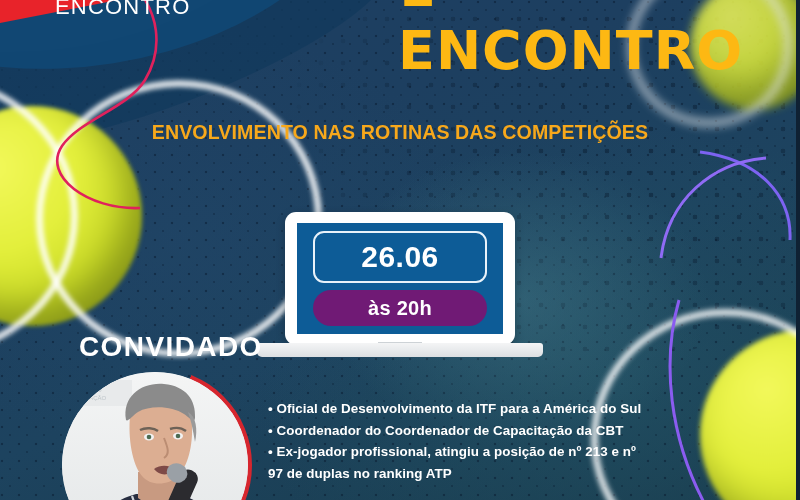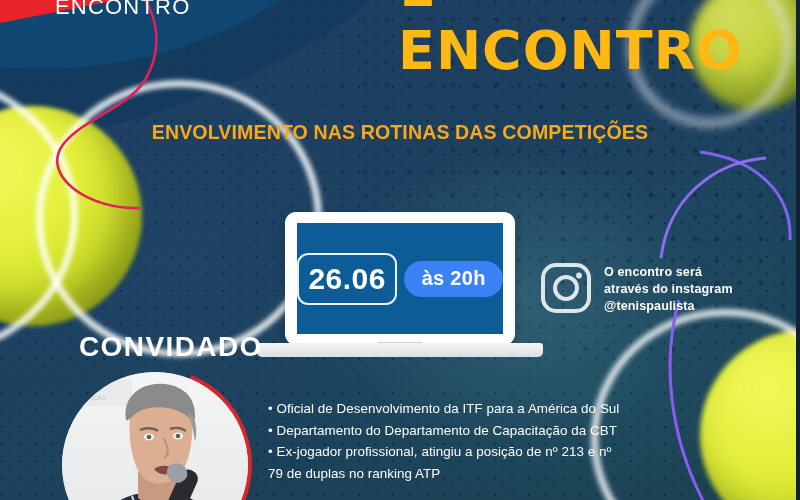--- a/index.html
+++ b/index.html
@@ -123,29 +123,29 @@
   
   .laptop{position:absolute;left:285px;top:212px;width:230px;height:148px;}
   .laptop-body{
     position:absolute;left:0;top:0;width:230px;height:133px;
     background:#ffffff;border-radius:11px;
     box-shadow:0 3px 10px rgba(0,0,0,.22);
   }
   .laptop-screen{
     position:absolute;left:12px;top:11px;width:206px;height:111px;
     background:#0d5c97;
-    display:flex;flex-direction:row;align-items:center;justify-content:center;gap:7px;
+    display:flex;flex-direction:column;align-items:center;justify-content:center;gap:7px;
   }
   .date-box{
     width:174px;height:52px;border:2px solid #e8f2fa;border-radius:11px;
     display:flex;align-items:center;justify-content:center;
     color:#ffffff;font-size:30px;font-weight:600;letter-spacing:.5px;
   }
   .time-pill{
-    width:174px;height:36px;border-radius:18px;background:#3b82f6;
+    width:174px;height:36px;border-radius:18px;background:#701a75;
     display:flex;align-items:center;justify-content:center;
     color:#ffffff;font-size:20px;font-weight:700;letter-spacing:.3px;
   }
   .laptop-base{
     position:absolute;left:-28px;top:131px;width:286px;height:14px;
     background:linear-gradient(#f4f5f6,#dcdfe2);border-radius:3px 3px 5px 5px;
   }
   .laptop-notch{
     position:absolute;left:50%;top:130px;transform:translateX(-50%);
     width:44px;height:8px;background:#cdd2d6;border-radius:0 0 7px 7px;
@@ -164,21 +164,21 @@
   }
   .photo{
     position:absolute;left:0;top:0;width:186px;height:186px;border-radius:50%;
     overflow:hidden;background:#eceeef;
   }
   .photo svg{display:block;}
 
   
   .bullets{
     position:absolute;left:268px;top:398px;width:430px;
-    color:#ffffff;font-size:13.4px;line-height:21.5px;font-weight:400;letter-spacing:.05px;
+    color:#ffffff;font-size:13.4px;line-height:21.5px;font-weight:700;letter-spacing:.05px;
   }
   .bullets div{white-space:nowrap;}
 </style>
 </head>
 <body>
 
 <div class="poster">
 
   <div class="dots"></div>
   <div class="dots-arc"></div>
@@ -218,34 +218,20 @@
     <div class="laptop-body">
       <div class="laptop-screen">
         <div class="date-box">26.06</div>
         <div class="time-pill">às 20h</div>
       </div>
     </div>
     <div class="laptop-notch"></div>
     <div class="laptop-base"></div>
   </div>
 
-  <div class="ig">
-    <span class="ig-icon">
-      <svg viewBox="0 0 52 52" width="52" height="52">
-        <rect x="3" y="3" width="46" height="46" rx="13" ry="13" fill="none" stroke="#dfe6ea" stroke-width="4"></rect>
-        <circle cx="26" cy="26" r="11" fill="none" stroke="#dfe6ea" stroke-width="4"></circle>
-        <circle cx="39" cy="13.5" r="2.9" fill="#dfe6ea"></circle>
-      </svg>
-    </span>
-    <span class="ig-text">
-      <span>O encontro será</span><br>
-      <span>através do instagram</span><br>
-      <span>@tenispaulista</span>
-    </span>
-  </div>
 
   <div class="convidado">CONVIDADO</div>
 
   <div class="photo-wrap">
     <div class="photo-ring"></div>
     <div class="photo">
       <svg viewBox="0 0 186 186" width="186" height="186">
         <defs>
           <clipPath id="pc">
               <circle cx="93" cy="93" r="93"></circle>
@@ -297,18 +283,18 @@
           <rect x="101" y="152" width="26" height="10" rx="4" transform="rotate(-12 114 157)" fill="#f2c21c"></rect>
 
           <path d="M96 160 C106 156,118 158,124 166 L118 186 L92 186 Z" fill="#222838"></path>
         </g>
       </svg>
     </div>
   </div>
 
   <div class="bullets">
     <div>• Oficial de Desenvolvimento da ITF para a América do Sul</div>
-    <div>• Departamento do Departamento de Capacitação da CBT</div>
+    <div>• Coordenador do Coordenador de Capacitação da CBT</div>
     <div>• Ex-jogador profissional, atingiu a posição de nº 213 e nº</div>
-    <div>79 de duplas no ranking ATP</div>
+    <div>97 de duplas no ranking ATP</div>
   </div>
 
 </div>
 
 </body></html>

